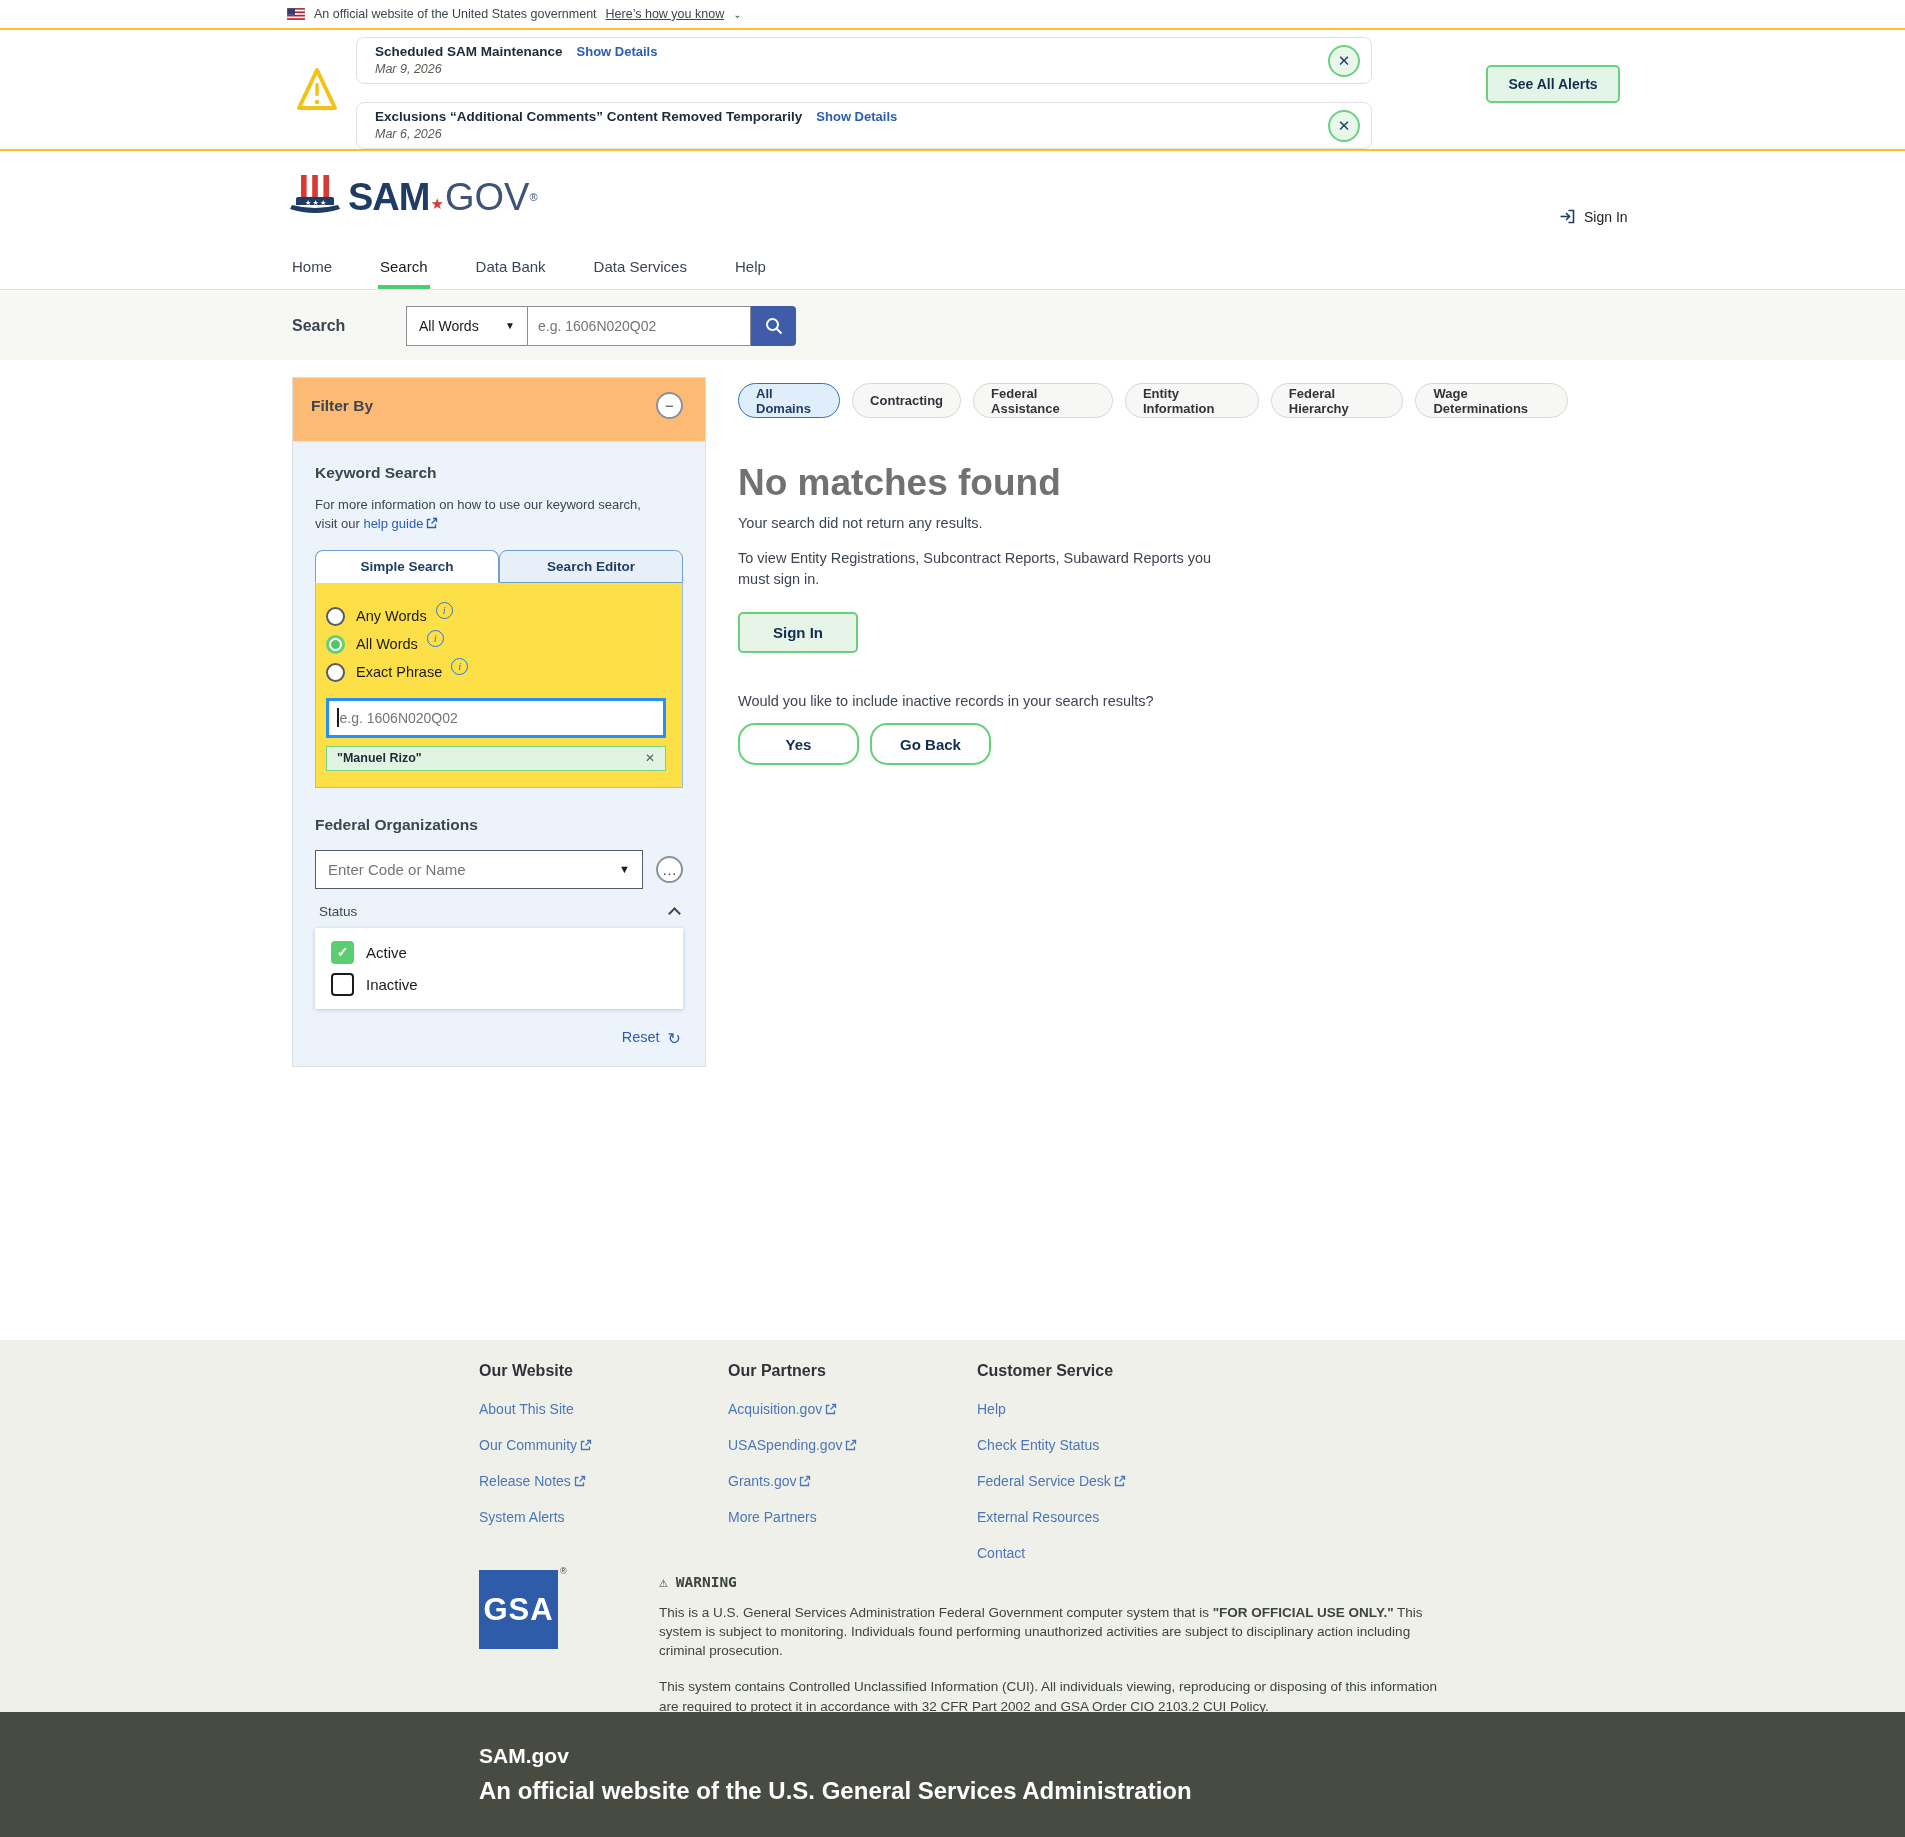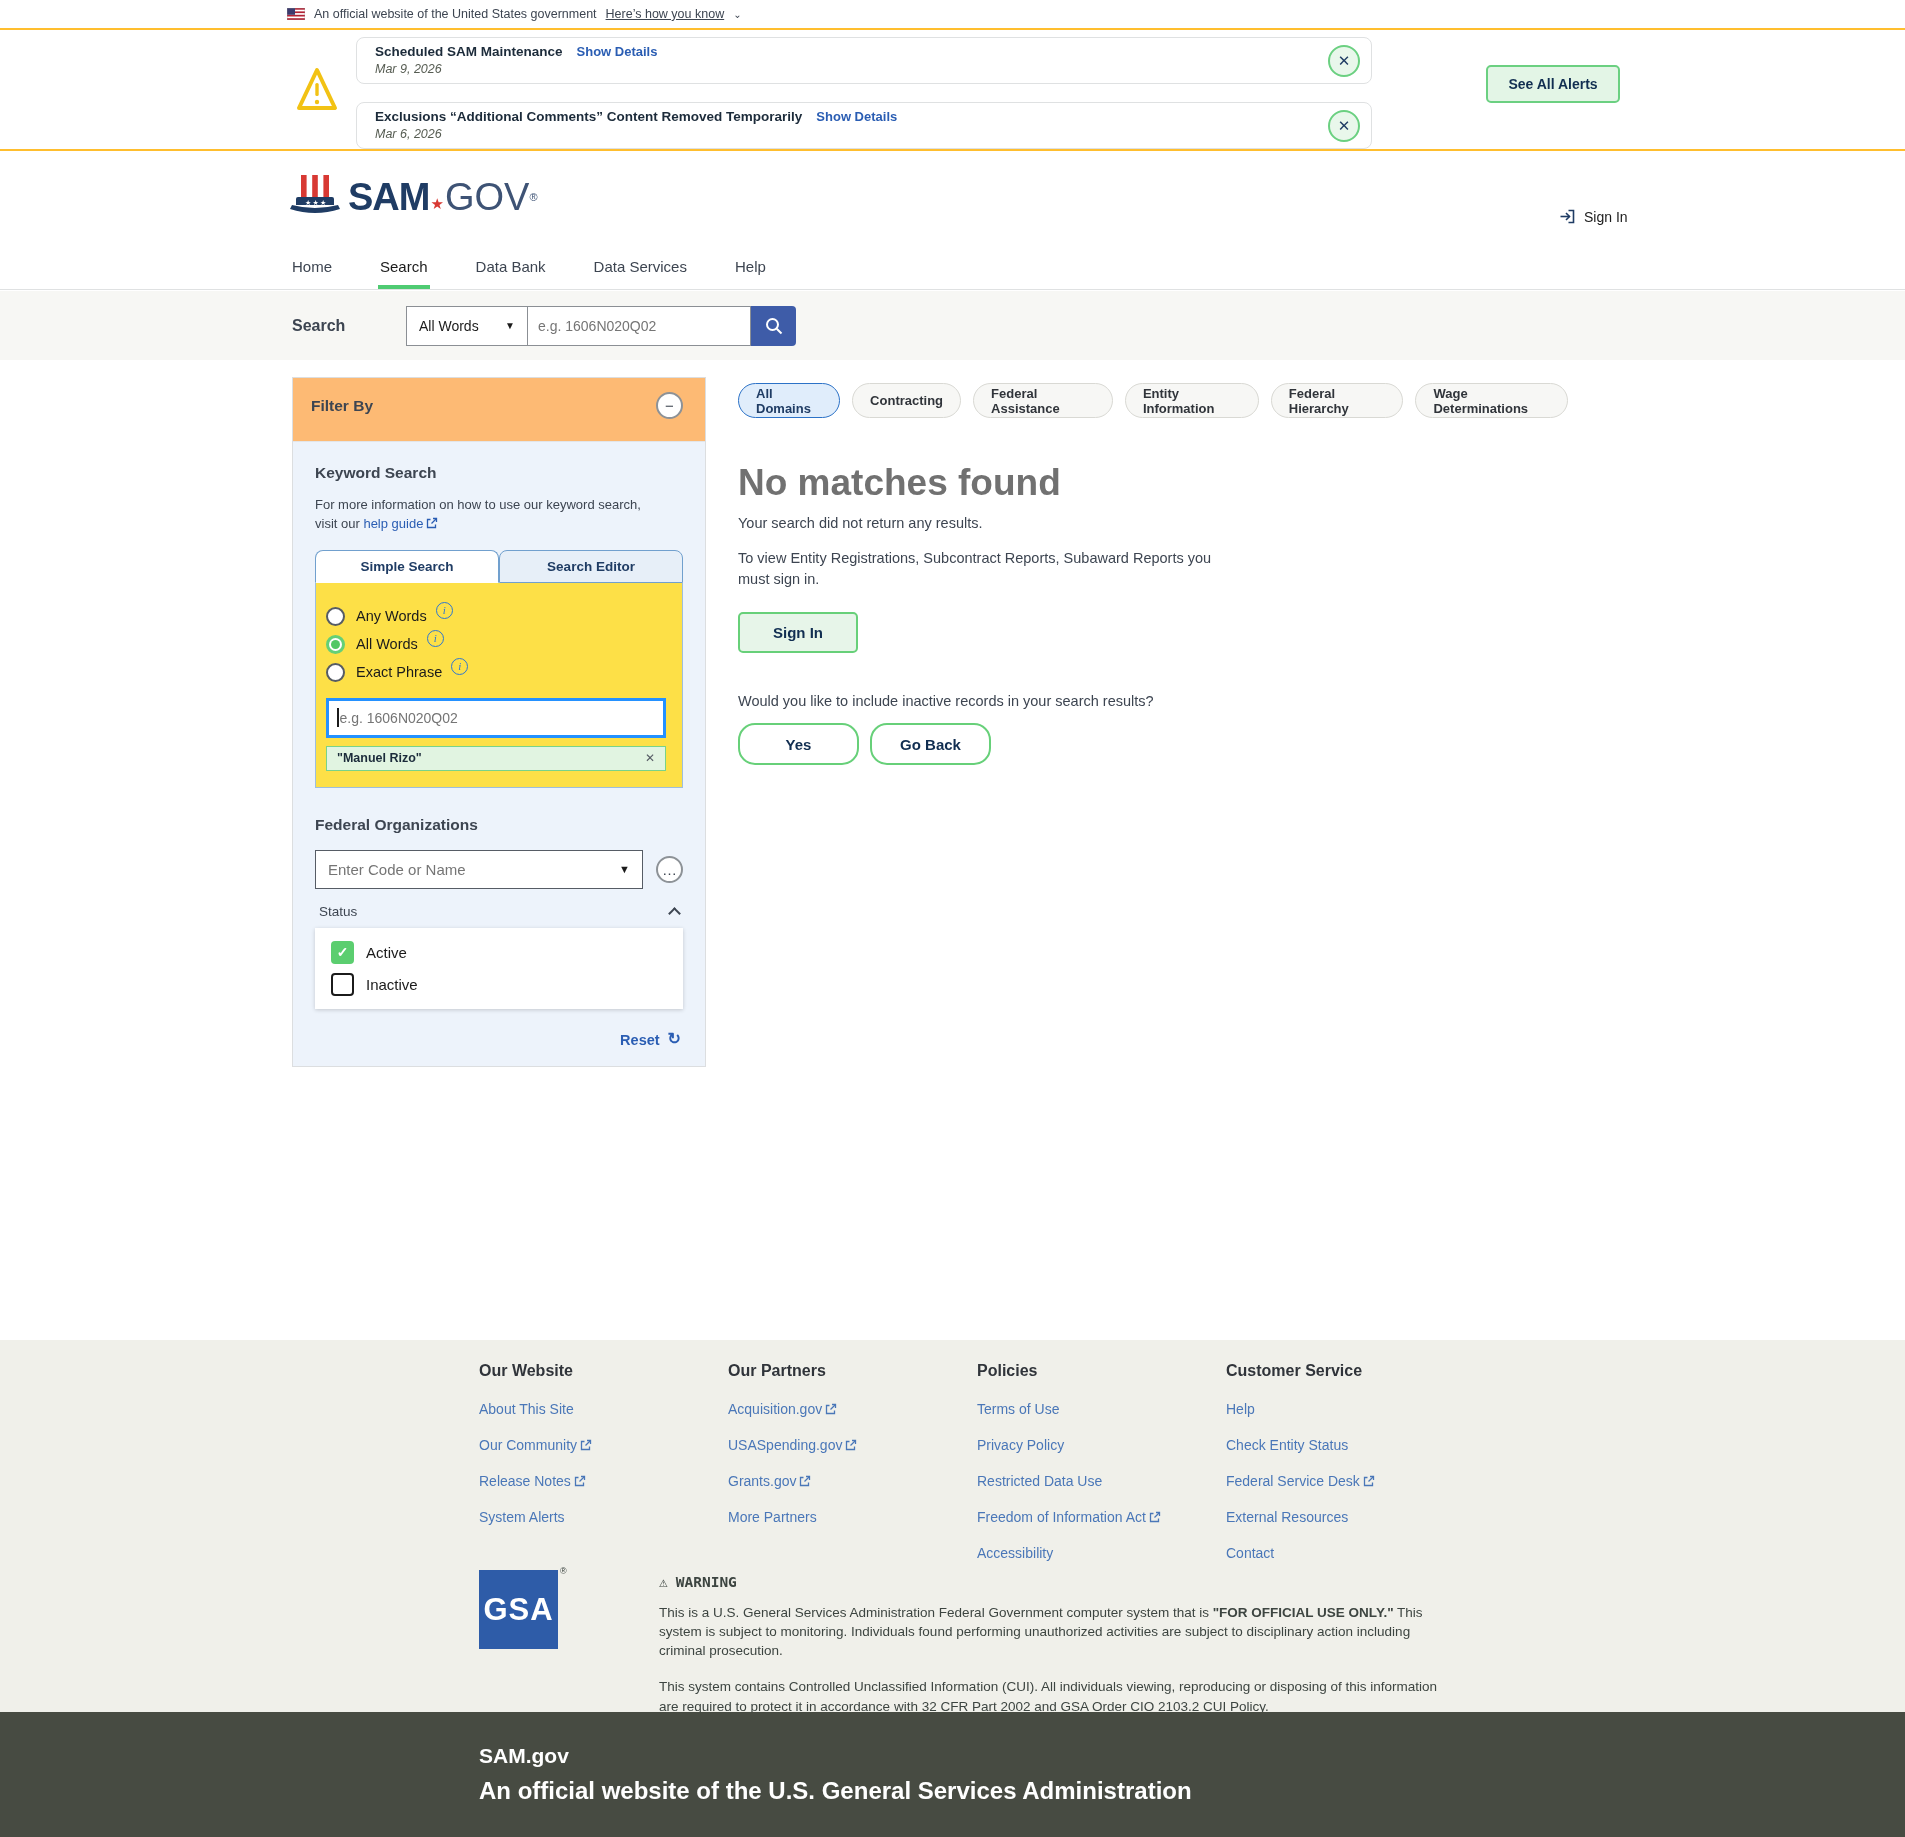--- a/index.html
+++ b/index.html
@@ -81,21 +81,21 @@
   .status-hdr { margin-top:15px; display:flex; align-items:center; justify-content:space-between; padding:0 4px; cursor:pointer; }
   .status-lbl { font-size:13.5px; color:#3d4551; }
   .chev-up { width:9px; height:9px; border-left:2px solid #3d4551; border-top:2px solid #3d4551; transform:rotate(45deg); margin-top:4px; }
   .status-card { margin-top:9px; background:#fff; box-shadow:0 1px 4px rgba(0,0,0,0.18); padding:13px 16px; }
   .chk-row { display:flex; align-items:center; margin-bottom:9px; }
   .chk-row:last-child { margin-bottom:0; }
   .chkbox { width:23px; height:23px; border-radius:4px; margin-right:12px; flex:none; cursor:pointer; display:flex; align-items:center; justify-content:center; }
   .chkbox.on { background:#5BCE6F; color:#fff; font-size:14px; font-weight:bold; }
   .chkbox.off { background:#fff; border:2px solid #1b1b1b; }
   .chk-lbl { font-size:15px; color:#1b1b1b; }
-  .reset-row { display:flex; justify-content:flex-end; align-items:flex-end; gap:8px; margin-top:20px; padding-right:2px; color:#2A5DB3; cursor:pointer;font-weight:bold; }
+  .reset-row { display:flex; justify-content:flex-end; align-items:flex-start; gap:8px; margin-top:20px; padding-right:2px; color:#2A5DB3; cursor:pointer; }
   .reset-lbl { font-size:14.5px; }
   .reset-ico { font-size:16px; }
 
   
   .results { position:absolute; left:738px; top:23px; width:830px; }
   .pill-row { display:flex; gap:12px; }
   .pill { height:35px; display:flex; align-items:center; padding:0 17px; border-radius:20px; font-size:13px; font-weight:bold; color:#30343A; background:#F7F7F5; border:1px solid #D9D9D4; cursor:pointer; }
   .pill.active { background:#E0EDFB; border:1.5px solid #2C72C7; color:#1F3C64; }
   .nm-title { margin-top:44px; font-size:37px; font-weight:bold; color:#717171; }
   .nm-sub { margin-top:11px; font-size:14.5px; color:#3d4551; }
@@ -363,34 +363,20 @@
             </svg></div>
         <div class="foot-link"><span>Grants.gov</span><svg class="ext-ico" width="12" height="12" viewBox="0 0 12 12" fill="none" stroke="#4A77B8" stroke-width="1.3">
               <path d="M4.5 2.5 H1.5 v8 h8 v-3"></path>
               <path d="M7 1.5 h3.5 V5"></path>
               <path d="M10.5 1.5 L5.5 6.5"></path>
             </svg></div>
         <div class="foot-link">More Partners</div>
       </div>
     </div>
 
-    <div class="foot-col">
-      <div class="foot-h">Policies</div>
-      <div class="foot-links">
-        <div class="foot-link">Terms of Use</div>
-        <div class="foot-link">Privacy Policy</div>
-        <div class="foot-link">Restricted Data Use</div>
-        <div class="foot-link"><span>Freedom of Information Act</span><svg class="ext-ico" width="12" height="12" viewBox="0 0 12 12" fill="none" stroke="#4A77B8" stroke-width="1.3">
-              <path d="M4.5 2.5 H1.5 v8 h8 v-3"></path>
-              <path d="M7 1.5 h3.5 V5"></path>
-              <path d="M10.5 1.5 L5.5 6.5"></path>
-            </svg></div>
-        <div class="foot-link">Accessibility</div>
-      </div>
-    </div>
 
     <div class="foot-col">
       <div class="foot-h">Customer Service</div>
       <div class="foot-links">
         <div class="foot-link">Help</div>
         <div class="foot-link">Check Entity Status</div>
         <div class="foot-link"><span>Federal Service Desk</span><svg class="ext-ico" width="12" height="12" viewBox="0 0 12 12" fill="none" stroke="#4A77B8" stroke-width="1.3">
               <path d="M4.5 2.5 H1.5 v8 h8 v-3"></path>
               <path d="M7 1.5 h3.5 V5"></path>
               <path d="M10.5 1.5 L5.5 6.5"></path>

